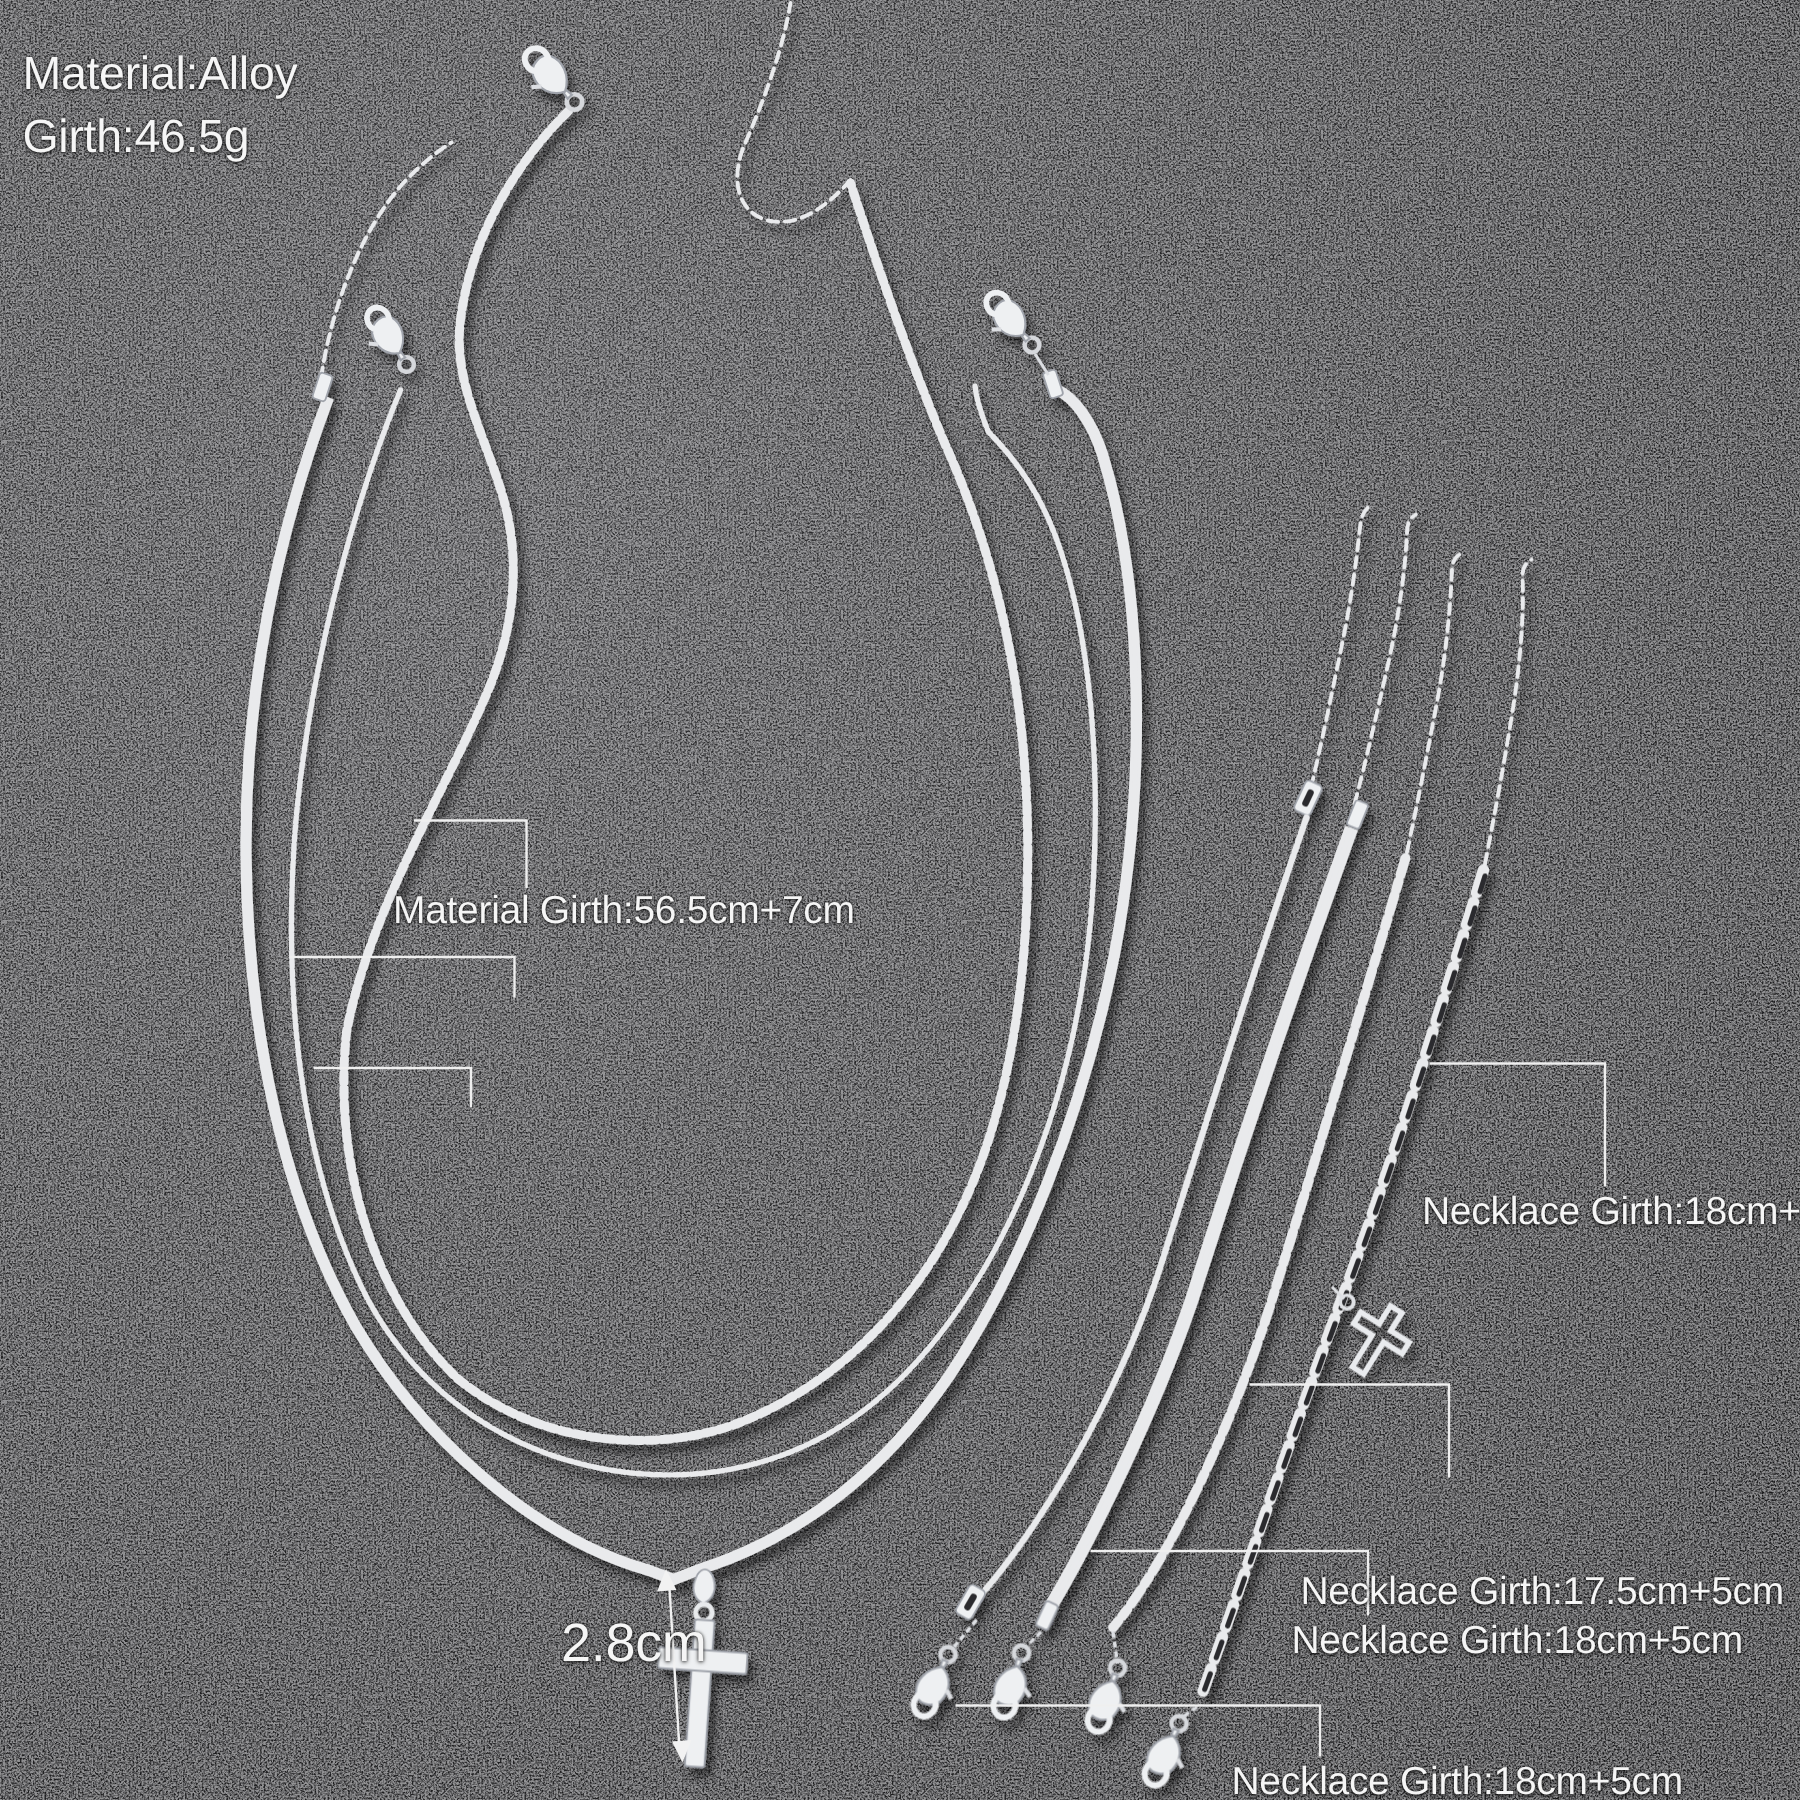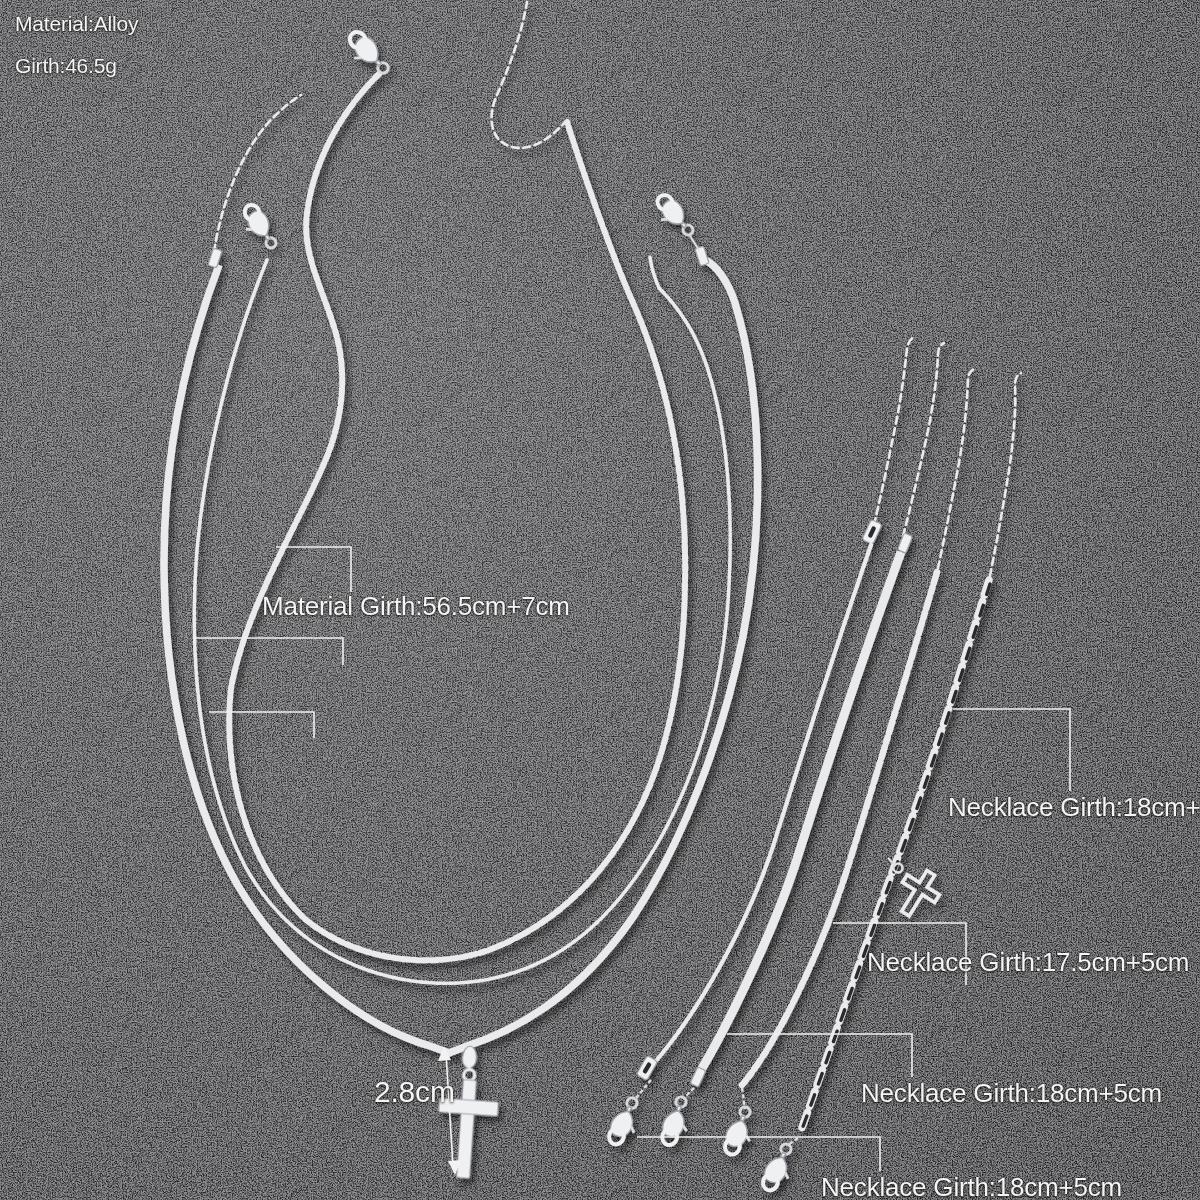--- a/index.html
+++ b/index.html
@@ -10,22 +10,22 @@
   }
   .stage svg.scene{position:absolute;left:0;top:0;}
   .lbl{
     position:absolute;
     color:#f5f5f5;
     font:26px/1.1 "Liberation Sans", sans-serif;
     letter-spacing:-0.2px;
     white-space:nowrap;
     text-shadow:0 1px 3px rgba(0,0,0,.75), 0 0 2px rgba(0,0,0,.5);
   }
-  .lbl.big{font-size:21px;}
-  .lbl.size{font-size:30px;}
+  .lbl.big{font-size:31px;margin-top:20px;}
+  .lbl.size{font-size:36px;}
   
   .metal-fill{fill:#eef0f2;stroke:#9fa3ab;stroke-width:1.2;}
   .metal-stroke{stroke:#e9eaec;fill:none;}
   .leader{stroke:#efefef;stroke-width:1.6;fill:none;}
 </style>
 </head>
 <body>
 
 <div class="stage">
 
@@ -171,18 +171,18 @@
       <path d="M 455,1175 L 448,1161 L 461,1160 Z" fill="#f2f2f2"></path>
     </g>
   </g>
 </svg>
 
 <div class="lbl big" style="left:15px;top:12px">Material:Alloy</div>
 <div class="lbl big" style="left:15px;top:54px">Girth:46.5g</div>
 
 <div class="lbl" style="left:262px;top:592px">Material Girth:56.5cm+7cm</div>
 <div class="lbl" style="left:948px;top:793px">Necklace Girth:18cm+5cm</div>
-<div class="lbl" style="left:867px;top:948px">Necklace Girth:17.5cm+5cm</div>
+<div class="lbl" style="left:867px;top:1046px">Necklace Girth:17.5cm+5cm</div>
 <div class="lbl" style="left:861px;top:1079px">Necklace Girth:18cm+5cm</div>
 <div class="lbl" style="left:821px;top:1173px">Necklace Girth:18cm+5cm</div>
 <div class="lbl size" style="left:374px;top:1075px">2.8cm</div>
 
 </div>
 
 </body></html>

